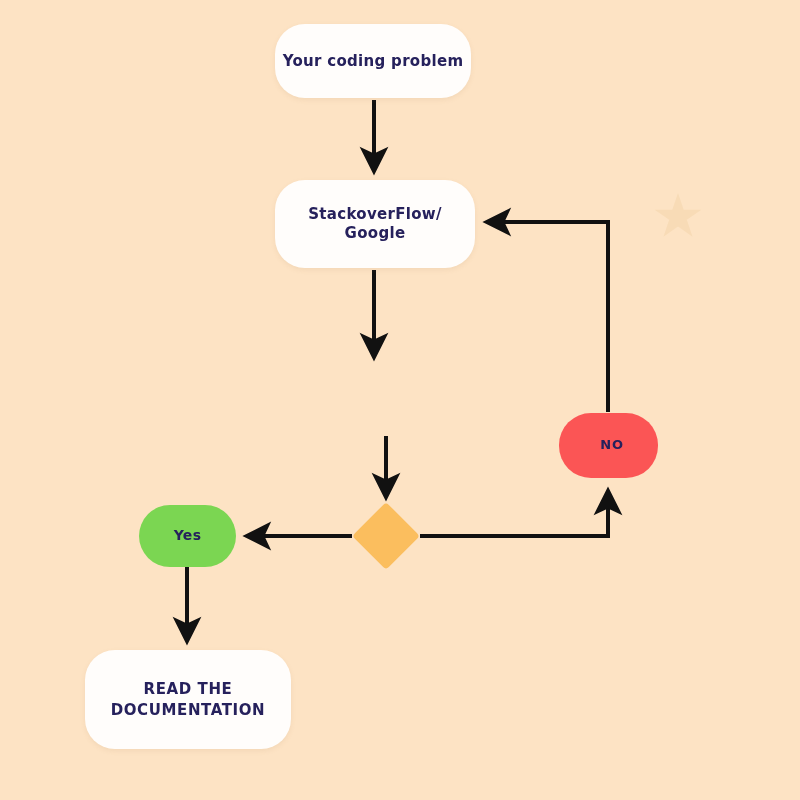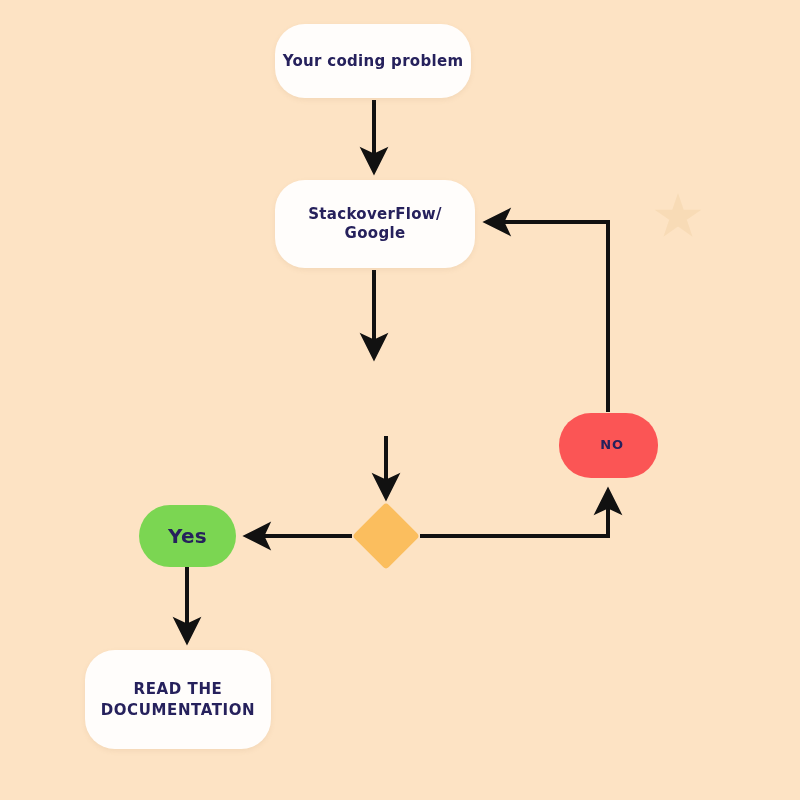--- a/index.html
+++ b/index.html
@@ -47,34 +47,34 @@
     background: #fffdfb;
     border-radius: 30px;
     box-shadow: 0 2px 5px rgba(170,130,90,0.12);
   }
   .card .label {
     font-size: 15px;
   }
   #node-problem  { left: 275px; top: 24px;  width: 196px; height: 74px; }
   #node-search   { left: 275px; top: 180px; width: 200px; height: 88px; }
   #node-work     { left: 285px; top: 366px; width: 194px; height: 68px; }
-  #node-docs     { left: 85px;  top: 650px; width: 186px; height: 99px; align-items: center; }
+  #node-docs     { left: 85px;  top: 650px; width: 206px; height: 99px; align-items: center; }
   #node-docs .label {
     font-size: 15px;
     letter-spacing: 0.6px;
     line-height: 1.4;
   }
 
   
   .pill-yes {
     left: 139px; top: 505px; width: 97px; height: 62px;
     background: #7bd652;
     border-radius: 31px / 31px;
   }
-  .pill-yes .label { font-size: 20px; }
+  .pill-yes .label { font-size: 14px; }
   .pill-no {
     left: 559px; top: 413px; width: 99px; height: 65px;
     background: #fb5555;
     border-radius: 32px / 32px;
   }
   .pill-no .label { font-size: 13px; letter-spacing: 0.8px; padding-left: 7px; }
 
   
   #node-decision {
     left: 352px; top: 502px; width: 68px; height: 68px;

